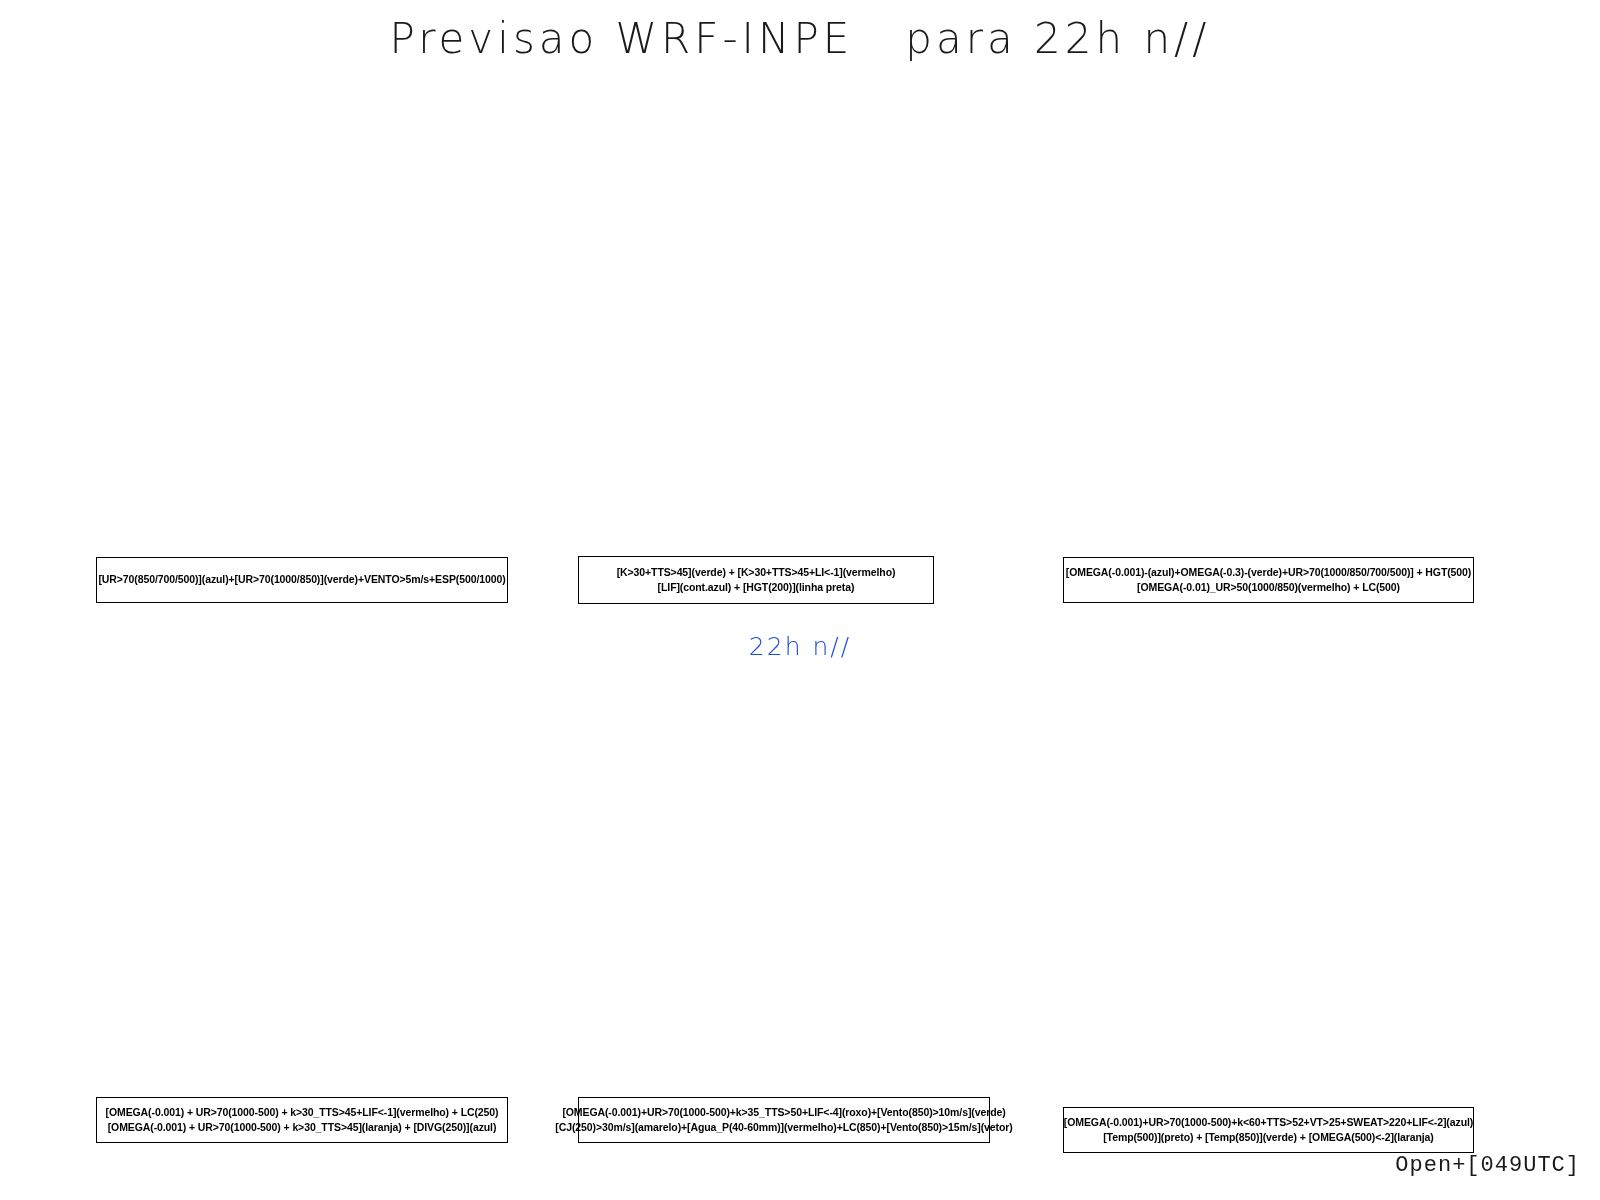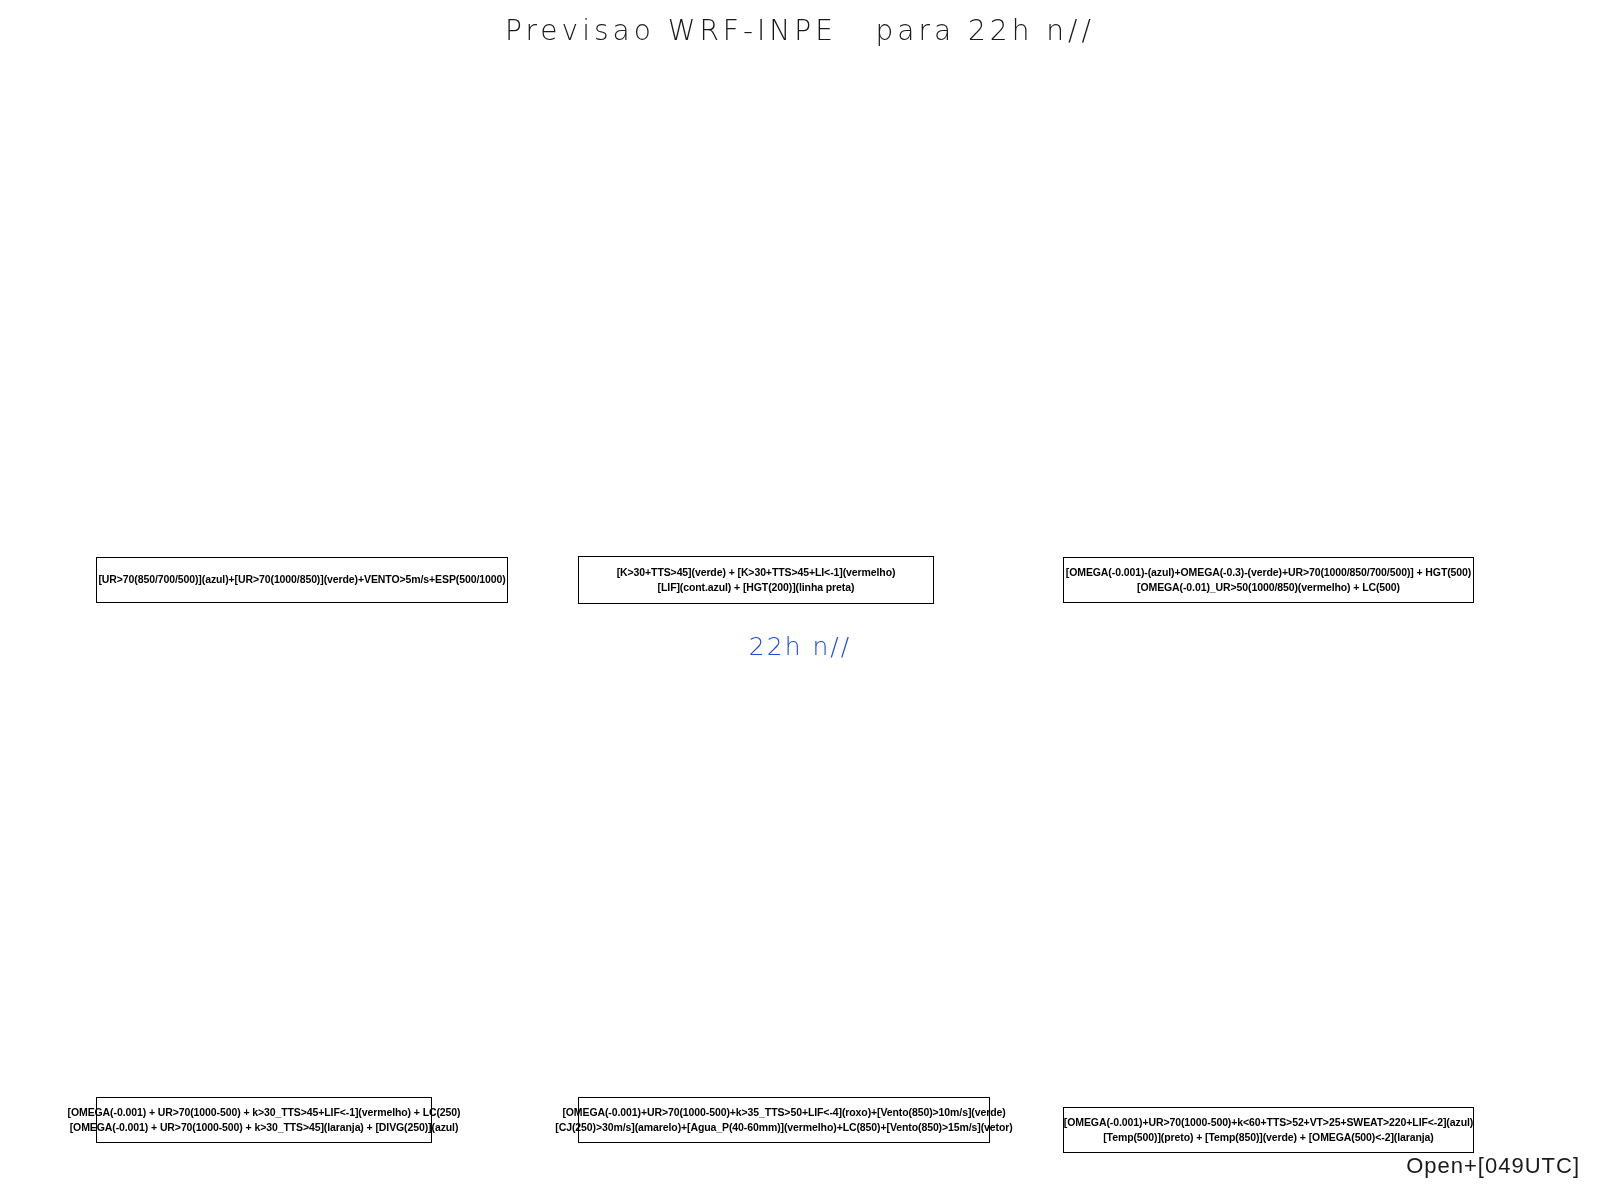--- a/index.html
+++ b/index.html
@@ -16,21 +16,21 @@
     overflow: hidden;
   }
 
   .page-title {
     position: absolute;
     top: 14px;
     left: 0;
     width: 1600px;
     text-align: center;
     font-family: "DejaVu Sans", sans-serif;
-    font-size: 28px;
+    font-size: 42px;
     font-weight: 300;
     letter-spacing: 4px;
     color: #1a1a1a;
     white-space: pre;
   }
 
   .mid-label {
     position: absolute;
     top: 632px;
     left: 0;
@@ -43,21 +43,21 @@
     color: #1d4ed8;
     white-space: pre;
   }
 
   .footer-label {
     position: absolute;
     top: 1153px;
     left: 1150px;
     width: 430px;
     text-align: right;
-    font-family: Liberation Sans, sans-serif;
+    font-family: Liberation Mono, monospace;
     font-size: 22px;
     font-weight: 300;
     letter-spacing: 1px;
     color: #1a1a1a;
     white-space: pre;
   }
 
   .legend-box {
     position: absolute;
     border: 1.5px solid #000000;
@@ -79,21 +79,21 @@
     text-align: center;
     letter-spacing: -0.1px;
   }
 
   
   #legend-top-left   { left: 96px;  top: 557px; width: 412px; height: 46px; }
   #legend-top-center { left: 578px; top: 556px; width: 356px; height: 48px; }
   #legend-top-right  { left: 1063px;top: 557px; width: 411px; height: 46px; }
 
   
-  #legend-bottom-left   { left: 96px;  top: 1097px; width: 336px; height: 46px; }
+  #legend-bottom-left   { left: 96px;  top: 1097px; width: 412px; height: 46px; }
   #legend-bottom-center { left: 578px; top: 1097px; width: 412px; height: 46px; }
   #legend-bottom-right  { left: 1063px;top: 1097px; width: 411px; height: 46px; margin-top: 10px; }
 
   
   .panel {
     position: absolute;
     background: #ffffff;
   }
 </style>
 </head>

